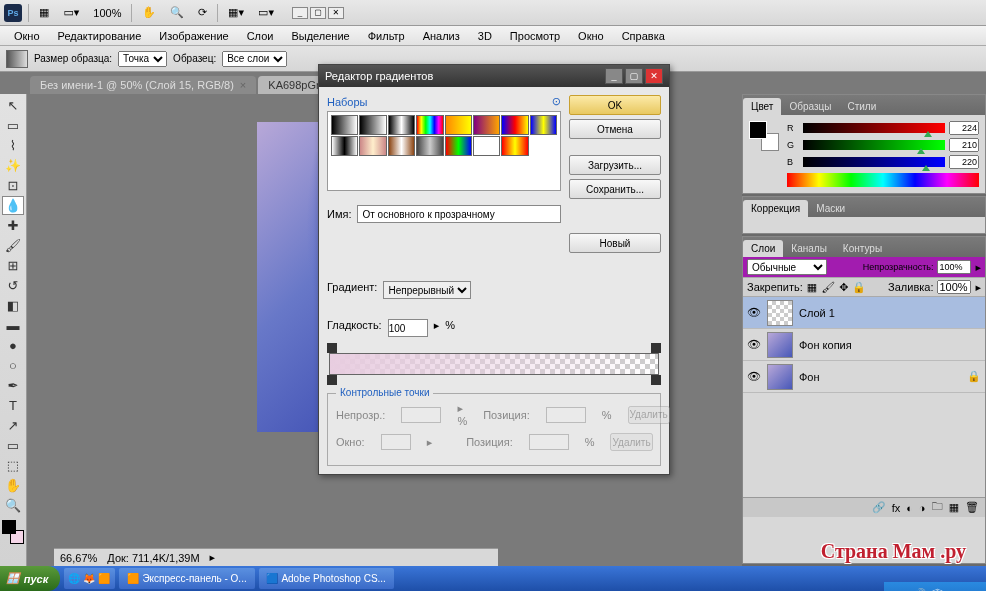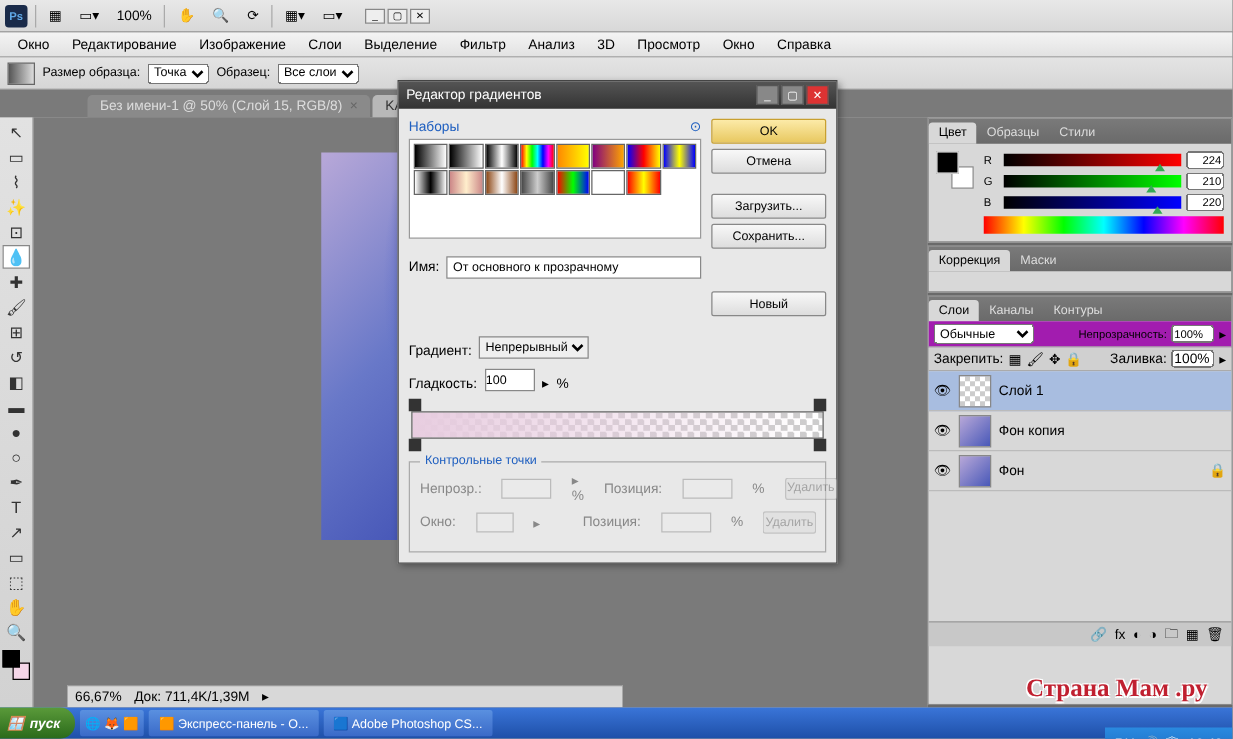--- a/index.html
+++ b/index.html
@@ -20,21 +20,21 @@
 
 
 .optbar { height:26px; background:linear-gradient(#e4e4e4,#d6d6d6); border-bottom:1px solid #999; display:flex; align-items:center; padding:0 6px; gap:6px; }
 .optbar .swatch { width:22px; height:18px; background:linear-gradient(90deg,#555,#ddd); border:1px solid #666; }
 .optbar select { font-size:10px; height:16px; }
 .optbar label { font-size:10px; }
 
 
 .doctabs { height:22px; background:#7a7a7a; display:flex; align-items:flex-end; padding-left:30px; }
 .doctab { background:#b8b8b8; border-top-left-radius:4px; border-top-right-radius:4px; padding:3px 10px; margin-right:2px; font-size:10px; display:flex; align-items:center; gap:6px; color:#333; }
-.doctab.inactive { background:#8a8a8a; color:#ddd;margin-left:40px; }
+.doctab.inactive { background:#8a8a8a; color:#ddd; }
 .doctab .x { cursor:pointer; color:#666; }
 
 
 .main { position:absolute; top:94px; left:0; right:0; bottom:25px; display:flex; }
 .toolbox { width:27px; background:linear-gradient(#e2e2e2,#d2d2d2); border-right:1px solid #999; display:flex; flex-direction:column; align-items:center; padding-top:2px; gap:1px; }
 .tool { width:22px; height:19px; display:flex; align-items:center; justify-content:center; cursor:pointer; color:#333; font-size:13px; }
 .tool.active { background:#fff; border:1px solid #888; }
 .color-sw { width:22px; height:24px; position:relative; margin-top:4px; }
 .color-sw .fg, .color-sw .bg { width:14px; height:14px; border:1px solid #000; position:absolute; }
 .color-sw .fg { background:#000; top:0; left:0; z-index:2; }
@@ -98,21 +98,21 @@
 .dlg-left { flex:1; }
 .dlg-right { width:92px; display:flex; flex-direction:column; gap:4px; }
 .dbtn { height:20px; background:linear-gradient(#f8f8f8,#ddd); border:1px solid #888; border-radius:2px; font-size:10px; cursor:pointer; }
 .dbtn.primary { background:linear-gradient(#fceaa8,#e8c860); border-color:#c8a030; }
 .presets-label { color:#2060c0; font-size:10px; margin-bottom:3px; display:flex; justify-content:space-between; align-items:center; }
 .presets-box { border:1px solid #999; background:#fff; padding:3px; height:80px; overflow:hidden; }
 .presets-grid { display:grid; grid-template-columns:repeat(8,1fr); gap:1px; }
 .preset { height:20px; border:1px solid #666; }
 .name-row { display:flex; align-items:center; gap:6px; margin-top:10px; }
 .name-row input[type=text] { flex:1; height:18px; border:1px solid #888; padding:0 4px; font-size:10px; }
-.grad-row { display:flex; align-items:flex-end; gap:6px; margin-top:8px; font-size:10px; }
+.grad-row { display:flex; align-items:flex-start; gap:6px; margin-top:20px; font-size:10px; }
 .grad-row select, .grad-row input { height:18px; border:1px solid #888; font-size:10px; }
 .grad-editor { margin-top:8px; }
 .grad-bar-wrap { position:relative; padding:8px 2px; }
 .grad-bar { height:22px; width:100%; background:linear-gradient(90deg,#e8cde0 0%,rgba(232,205,224,0) 100%),repeating-conic-gradient(#ccc 0 25%,#fff 0 50%) 0 0/10px 10px; border:1px solid #666; }
 .gstop { position:absolute; width:10px; height:10px; background:#333; }
 .gstop.top { top:-2px; } .gstop.bot { bottom:-2px; }
 .ctrlpts { border:1px solid #aaa; margin-top:10px; padding:8px; position:relative; }
 .ctrlpts-title { position:absolute; top:-7px; left:8px; background:#e8e8e8; padding:0 4px; font-size:10px; color:#2060c0; }
 .ctrlrow { display:flex; align-items:center; gap:16px; margin-bottom:6px; font-size:10px; color:#888; }
 .ctrlrow input { width:40px; height:16px; border:1px solid #bbb; }

